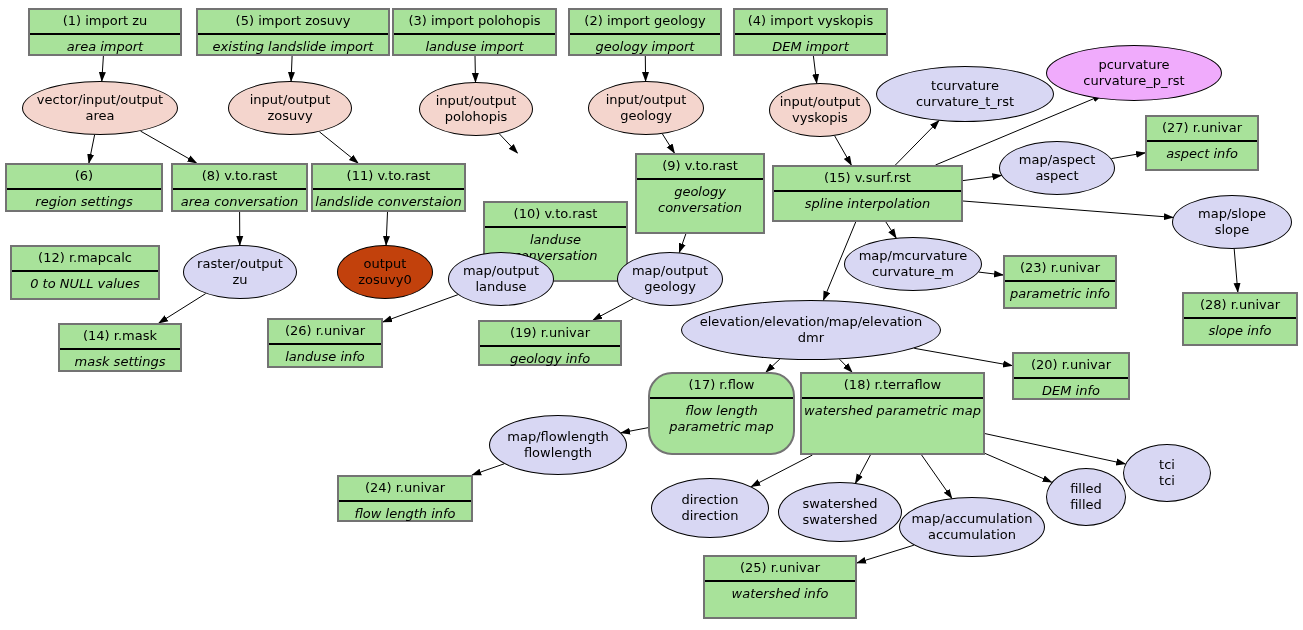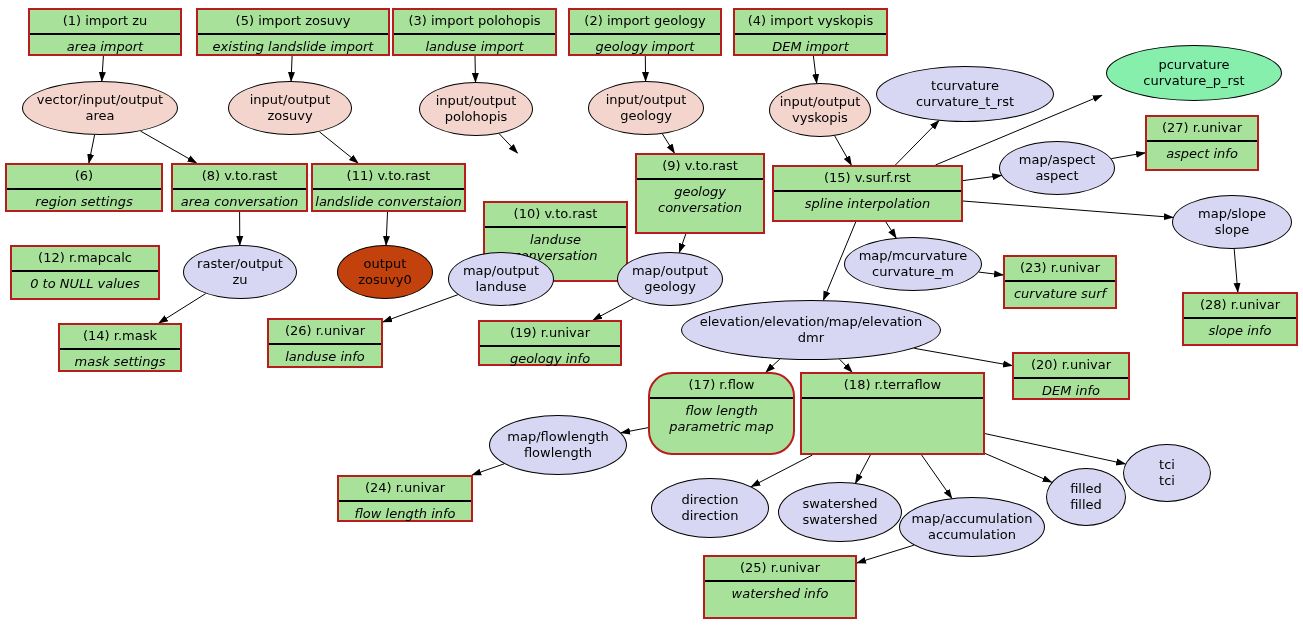--- a/index.html
+++ b/index.html
@@ -1,20 +1,20 @@
 <!DOCTYPE html>
 <html><head>
 <meta charset="utf-8">
 <style>
   html,body{margin:0;padding:0;background:#ffffff;}
   body{font-family:"DejaVu Sans",sans-serif;color:#000;}
   #canvas{position:relative;width:1303px;height:630px;background:#ffffff;overflow:hidden;}
   #edges-layer{position:absolute;left:0;top:0;width:1303px;height:630px;}
   .module{
-    position:absolute;box-sizing:border-box;border:2px solid #b91c1c;
+    position:absolute;box-sizing:border-box;border:2px solid #737373;
     text-align:center;font-size:13px;line-height:16px;
   }
   .m-title{
     height:23px;line-height:22px;border-bottom:2px solid #000;
     white-space:nowrap;overflow:hidden;padding:0 2px;
   }
   .m-desc{font-style:italic;padding-top:4px;padding-left:2px;padding-right:2px;}
   .data-ellipse{
     position:absolute;box-sizing:border-box;border:1.5px solid #000;border-radius:50%;
     display:flex;flex-direction:column;align-items:center;justify-content:center;
@@ -133,36 +133,37 @@
       <div class="module" style="left: 478px; top: 320px; width: 144px; height: 46px; background: rgb(168, 226, 154);">
         <div class="m-title">(19) r.univar</div>
         <div class="m-desc">geology info</div>
       </div>
       <div class="module" style="left: 1145px; top: 115px; width: 114px; height: 56px; background: rgb(168, 226, 154);">
         <div class="m-title">(27) r.univar</div>
         <div class="m-desc">aspect info</div>
       </div>
       <div class="module" style="left: 1003px; top: 255px; width: 114px; height: 54px; background: rgb(168, 226, 154);">
         <div class="m-title">(23) r.univar</div>
-        <div class="m-desc">curvature surf</div>
+        <div class="m-desc">parametric info</div>
       </div>
       <div class="module" style="left: 1182px; top: 292px; width: 116px; height: 54px; background: rgb(168, 226, 154);">
         <div class="m-title">(28) r.univar</div>
         <div class="m-desc">slope info</div>
       </div>
       <div class="module" style="left: 1012px; top: 352px; width: 118px; height: 48px; background: rgb(168, 226, 154);">
         <div class="m-title">(20) r.univar</div>
         <div class="m-desc">DEM info</div>
       </div>
       <div class="module" style="left: 648px; top: 372px; width: 147px; height: 83px; background: rgb(168, 226, 154); border-radius: 24px;">
         <div class="m-title">(17) r.flow</div>
         <div class="m-desc">flow length parametric map</div>
       </div>
       <div class="module" style="left: 800px; top: 372px; width: 185px; height: 83px; background: rgb(168, 226, 154);">
         <div class="m-title">(18) r.terraflow</div>
+        <div class="m-desc">watershed parametric map</div>
       </div>
       <div class="module" style="left: 337px; top: 475px; width: 136px; height: 47px; background: rgb(168, 226, 154);">
         <div class="m-title">(24) r.univar</div>
         <div class="m-desc">flow length info</div>
       </div>
       <div class="module" style="left: 703px; top: 555px; width: 154px; height: 64px; background: rgb(168, 226, 154);">
         <div class="m-title">(25) r.univar</div>
         <div class="m-desc">watershed info</div>
       </div>
       <div class="data-ellipse input" style="left: 22px; top: 81px; width: 156px; height: 54px; background: rgb(244, 213, 205);">
@@ -182,21 +183,21 @@
         <div>geology</div>
       </div>
       <div class="data-ellipse input" style="left: 769px; top: 83px; width: 102px; height: 54px; background: rgb(244, 213, 205);">
         <div>input/output</div>
         <div>vyskopis</div>
       </div>
       <div class="data-ellipse output" style="left: 876px; top: 66px; width: 178px; height: 56px; background: rgb(216, 215, 243);">
         <div>tcurvature</div>
         <div>curvature_t_rst</div>
       </div>
-      <div class="data-ellipse output" style="left: 1106px; top: 45px; width: 176px; height: 56px; background: #86efac; text-align: center;">
+      <div class="data-ellipse output" style="left: 1046px; top: 45px; width: 176px; height: 56px; background: #f0abfc; text-align: center;">
         <div>pcurvature</div>
         <div>curvature_p_rst</div>
       </div>
       <div class="data-ellipse output" style="left: 999px; top: 141px; width: 116px; height: 54px; background: rgb(216, 215, 243);">
         <div>map/aspect</div>
         <div>aspect</div>
       </div>
       <div class="data-ellipse output" style="left: 1172px; top: 195px; width: 120px; height: 54px; background: rgb(216, 215, 243);">
         <div>map/slope</div>
         <div>slope</div>

